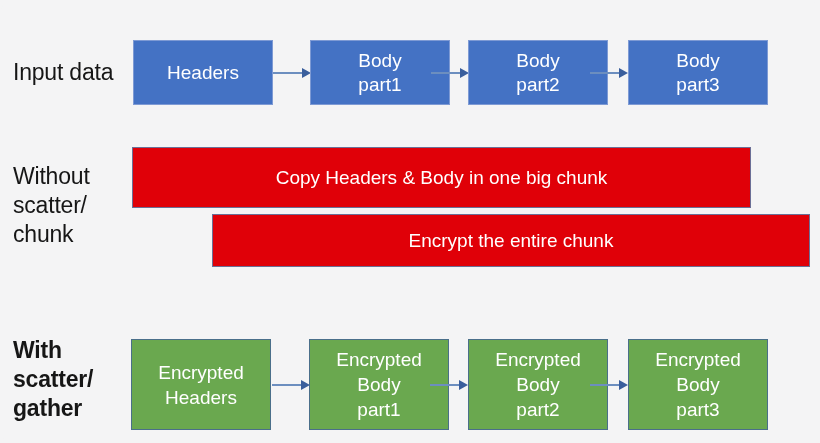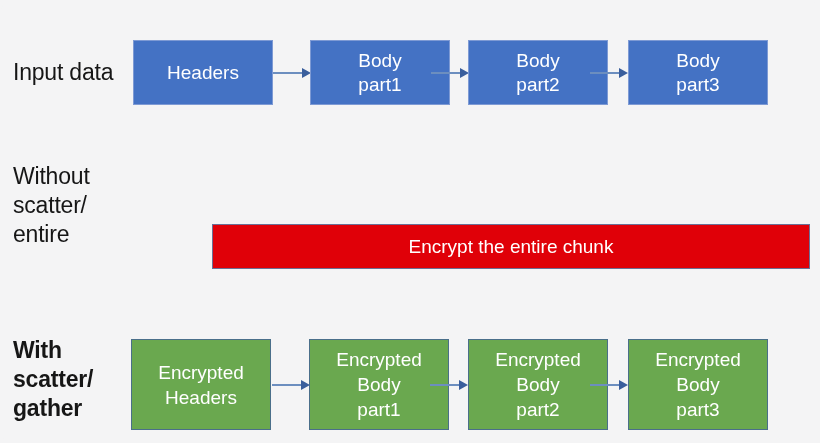--- a/index.html
+++ b/index.html
@@ -71,21 +71,21 @@
 
   
   .r1 { top: 40px; height: 65px; width: 140px; }
   .r1.c1 { left: 133px; }
   .r1.c2 { left: 310px; }
   .r1.c3 { left: 468px; }
   .r1.c4 { left: 628px; }
 
   
   .rbar1 { left: 132px; top: 147px; width: 619px; height: 61px; }
-  .rbar2 { left: 212px; top: 224px; width: 598px; height: 45px; }
+  .rbar2 { left: 212px; top: 214px; width: 598px; height: 53px; }
 
   
   .r3 { top: 339px; height: 91px; width: 140px; }
   .r3.c1 { left: 131px; }
   .r3.c2 { left: 309px; }
   .r3.c3 { left: 468px; }
   .r3.c4 { left: 628px; }
 
   
   .arrow {
@@ -148,22 +148,23 @@
   <div class="arrow a1-3">
     <span class="shaft"></span>
     <span class="head"></span>
   </div>
 
   <div class="box blue r1 c4">Body
 part3</div>
 
   <div class="row-label without">Without
 scatter/
-entire</div>
-
+chunk</div>
+
+  <div class="box red rbar1">Copy Headers &amp; Body in one big chunk</div>
 
   <div class="box red rbar2">Encrypt the entire chunk</div>
 
   <div class="row-label with">With
 scatter/
 gather</div>
 
   <div class="box green r3 c1">Encrypted
 Headers</div>
 

